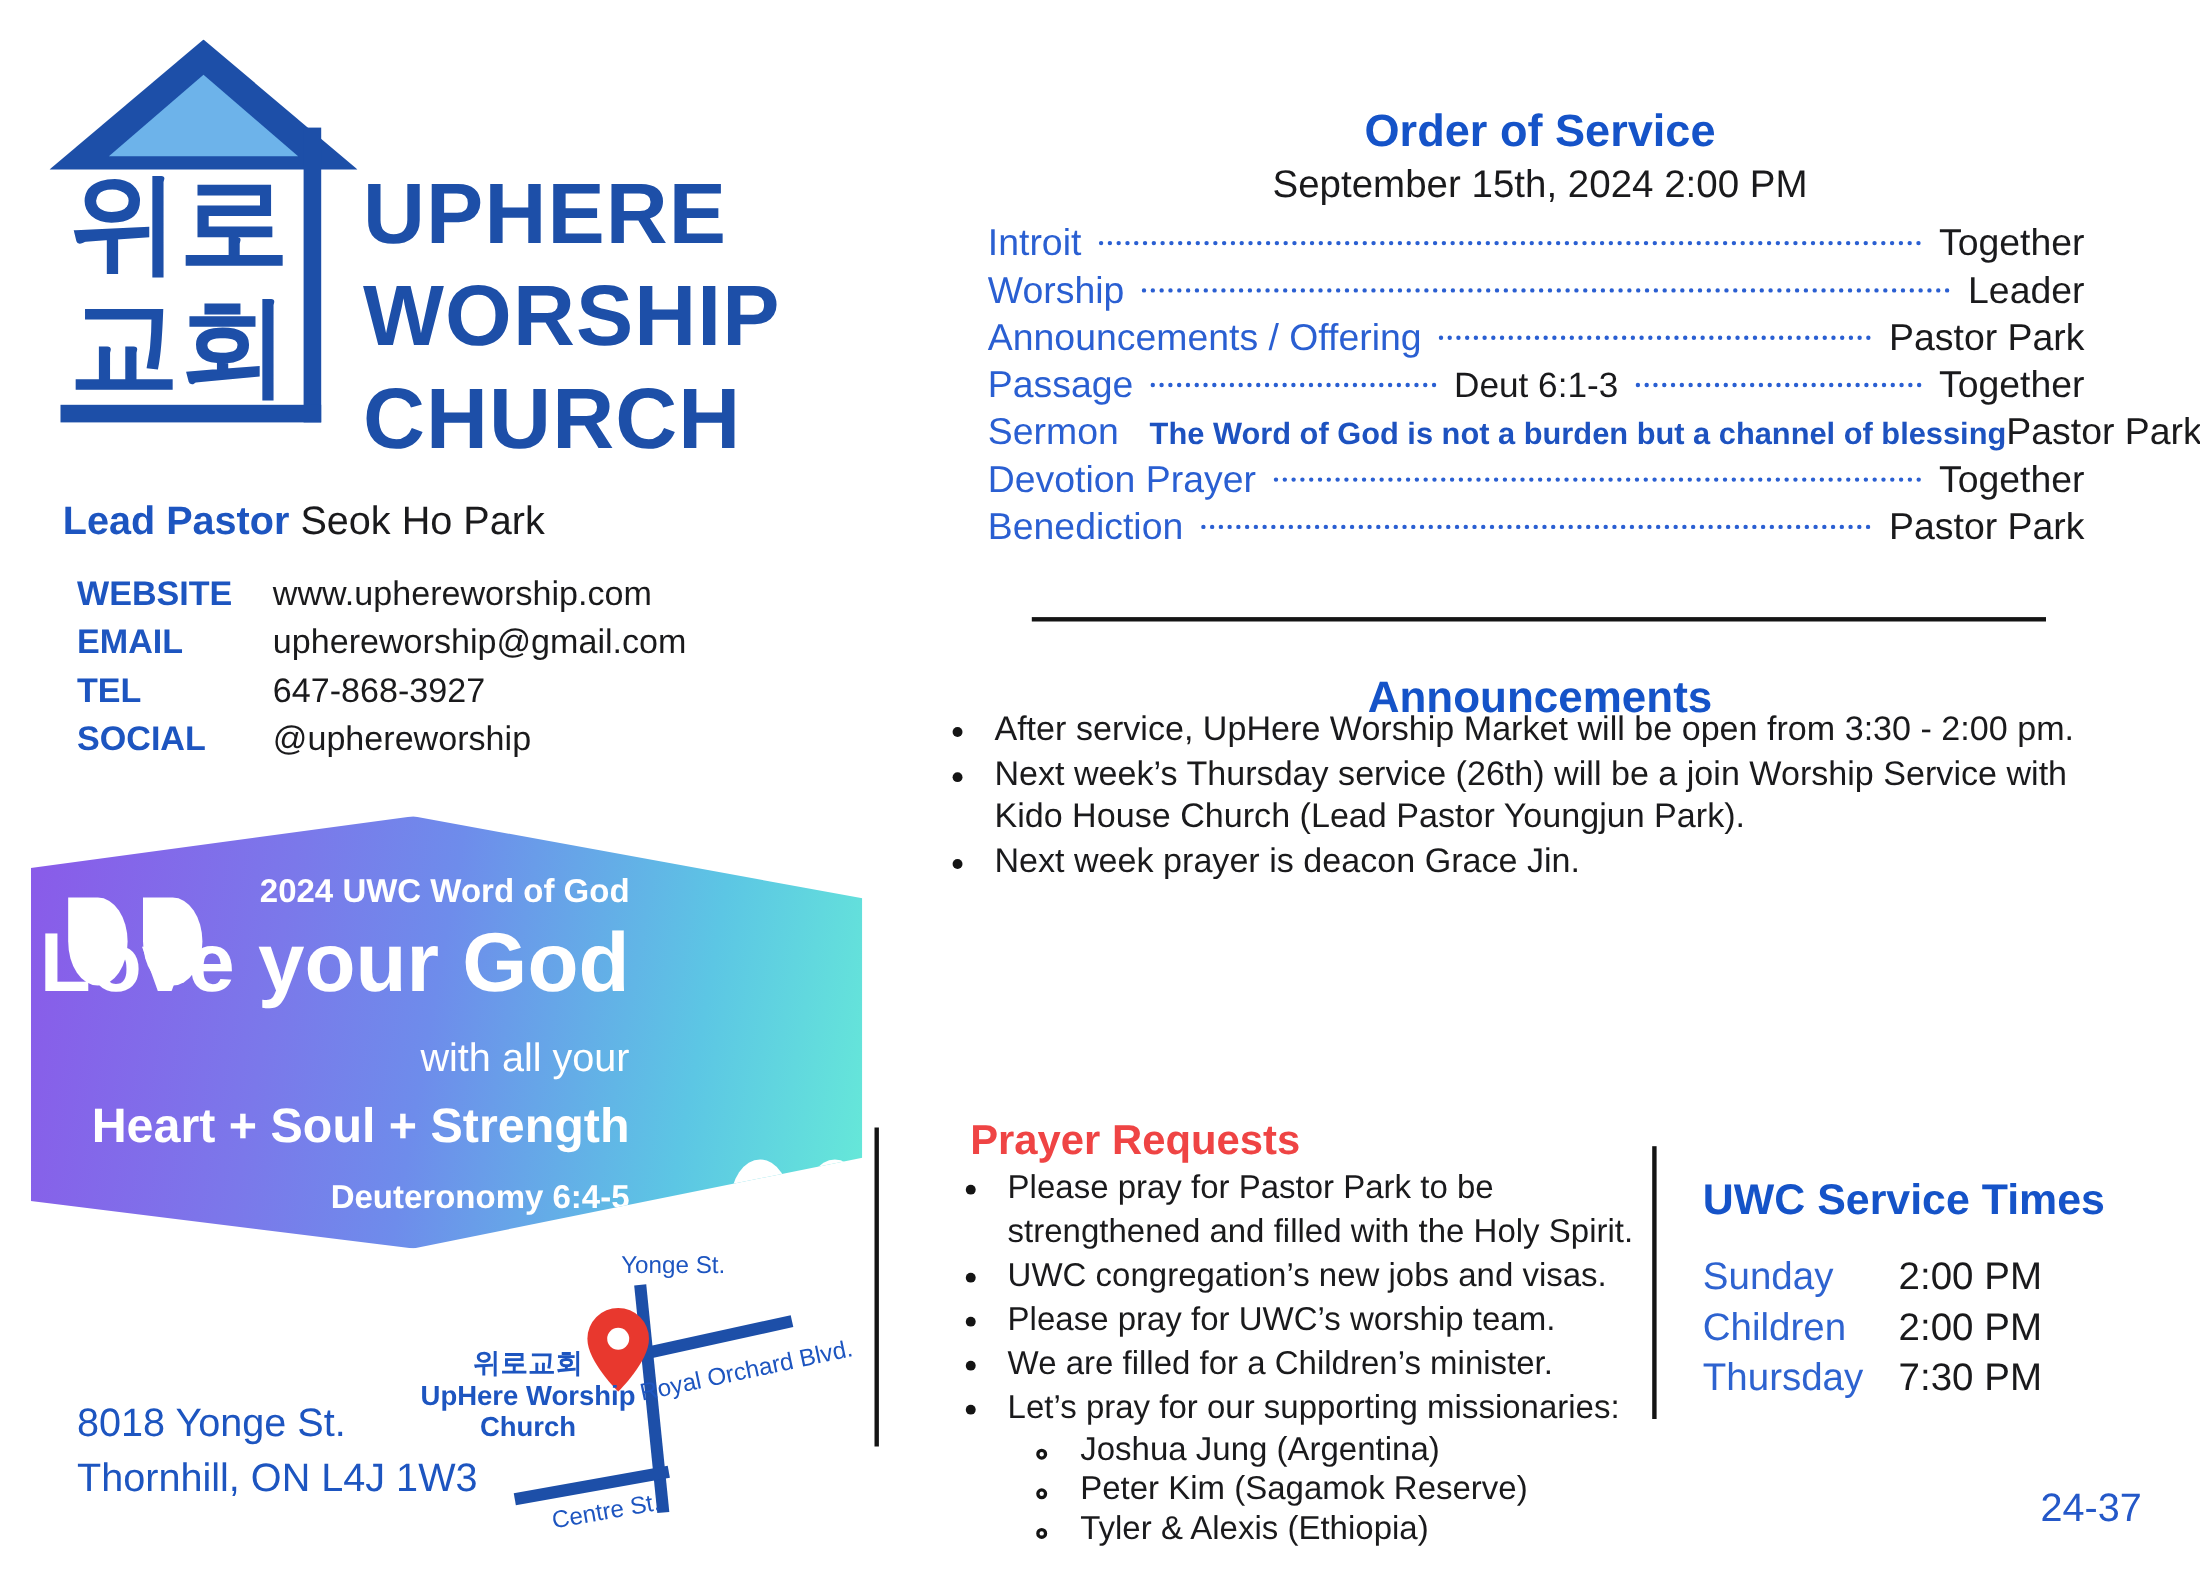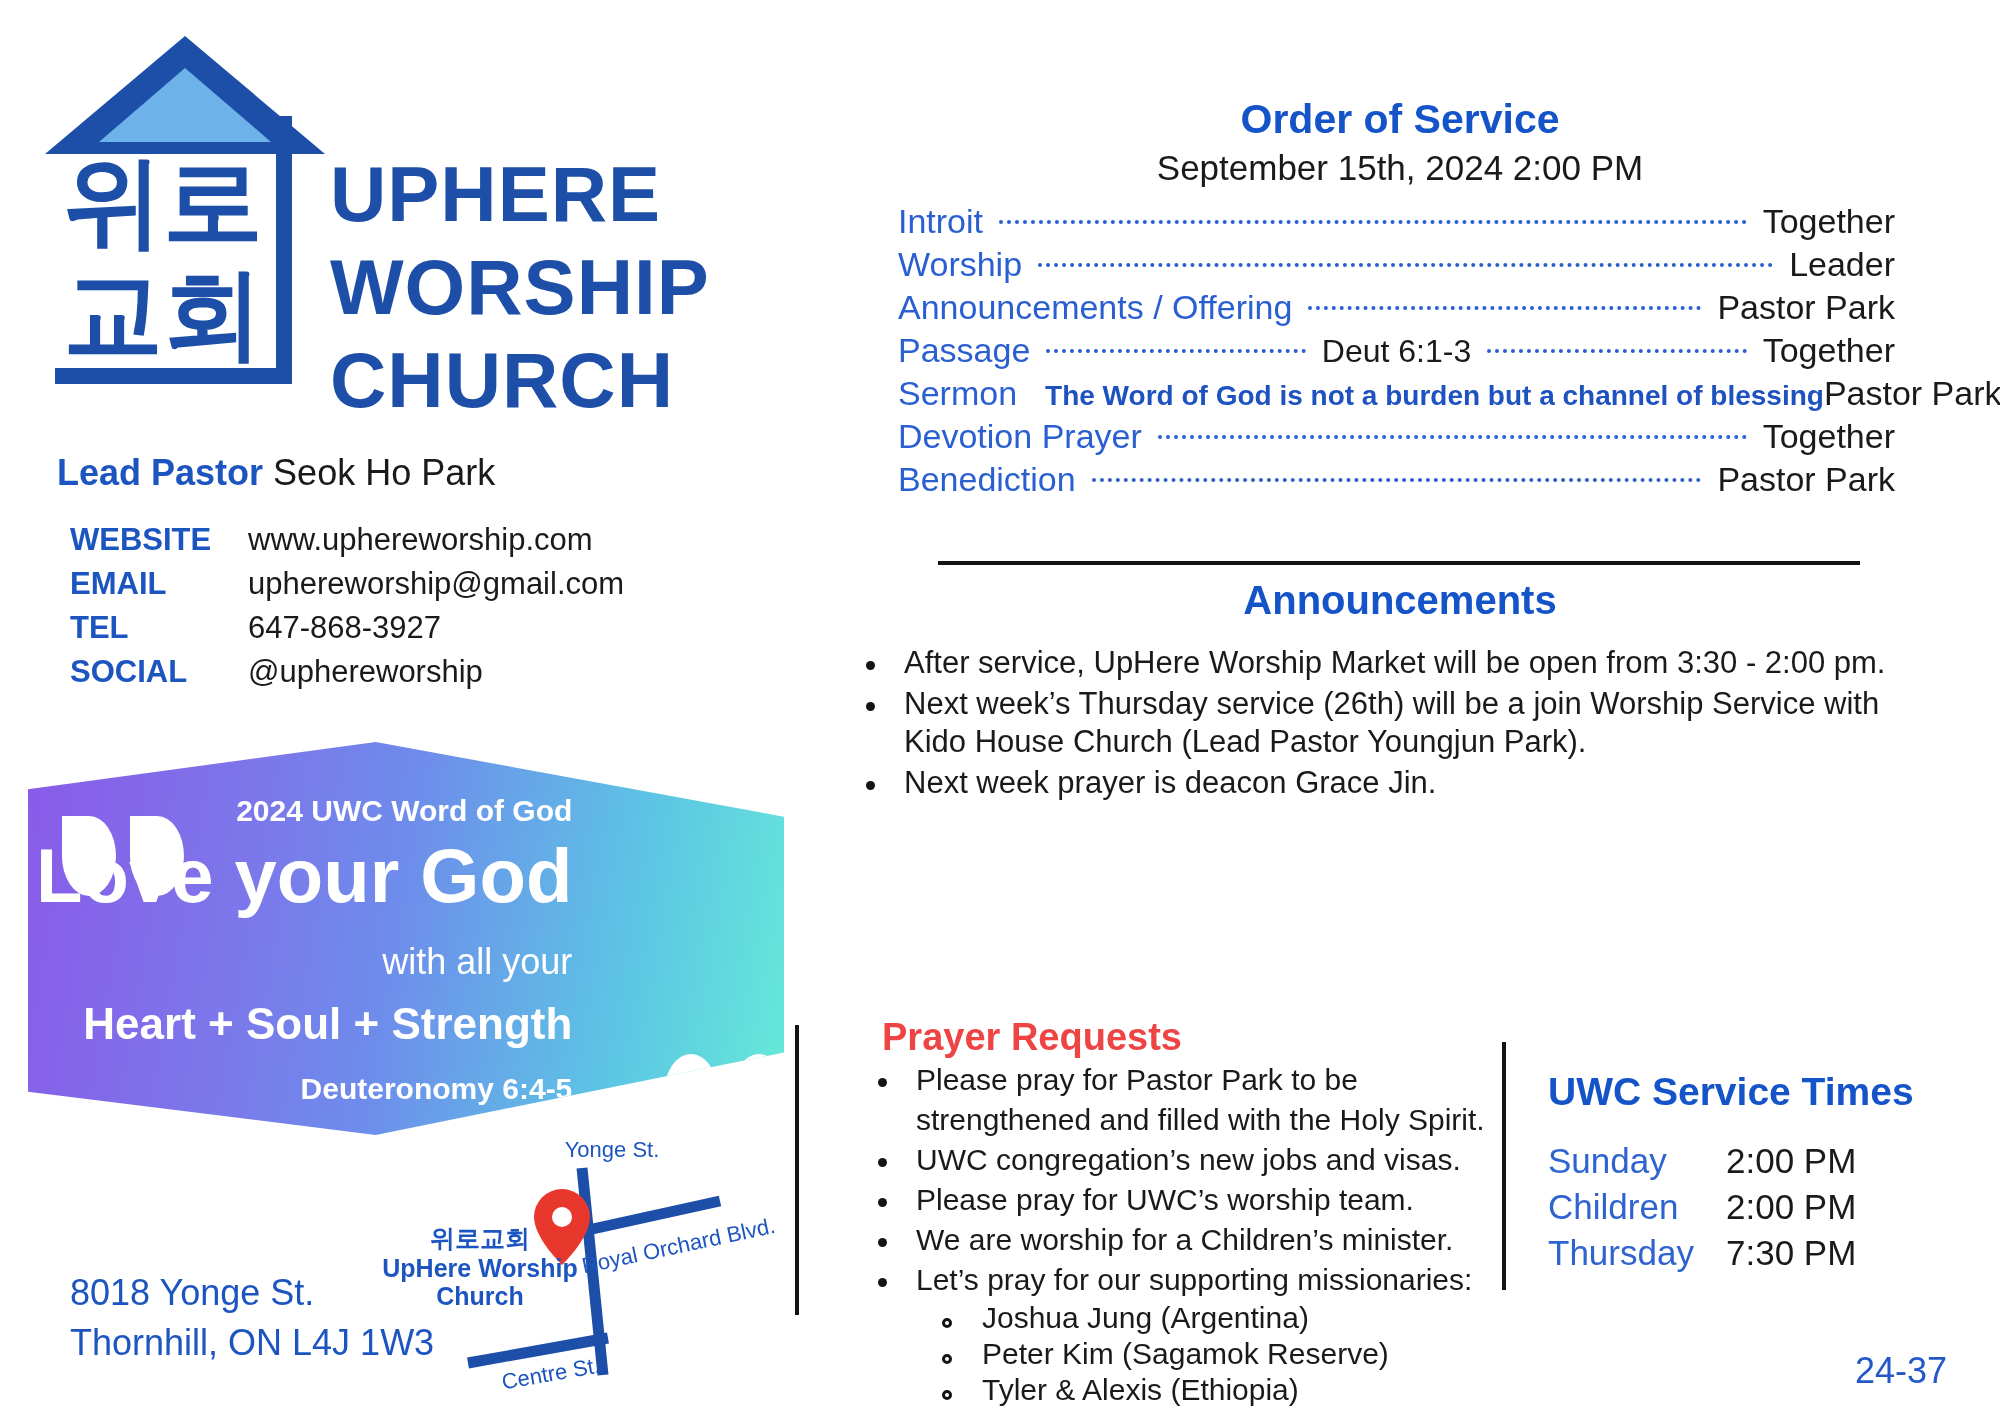--- a/index.html
+++ b/index.html
@@ -45,21 +45,21 @@
   .svc-row{display:flex;align-items:baseline;height:43px;font-size:34px;}
   .svc-label{color:#2a5fd2;white-space:nowrap;}
   .svc-dots{flex:1;border-bottom:4px dotted #2a5fd2;margin:0 16px;transform:translateY(-9px);}
   .svc-dots.half{flex:0.75;}
   .svc-val{color:#1a1a1c;white-space:nowrap;margin-left:auto;}
   .svc-passage{color:#1a1a1c;font-size:32px;white-space:nowrap;}
   .svc-sermon{color:#1d52c0;font-weight:700;font-size:28px;margin-left:28px;white-space:nowrap;flex:1;}
   .rule{left:938px;top:561px;width:922px;height:4px;background:#141414;}
 
   
-  .ann-title{left:900px;top:578px;width:1000px;text-align:center;font-size:40px;font-weight:800;color:#1553c8;}
+  .ann-title{left:900px;top:612px;width:1000px;text-align:center;font-size:40px;font-weight:800;color:#1553c8;}
   .ann-list{left:866px;top:644px;width:1080px;}
   .b-item{display:flex;font-size:31px;line-height:38px;margin-bottom:3px;}
   .b-dot{width:38px;flex:0 0 38px;}
   .b-dot::before{content:"";display:inline-block;width:9px;height:9px;border-radius:50%;background:#141414;margin-bottom:3px;}
   .b-text{flex:1;}
 
   
   .divider1{left:795px;top:1025px;width:4px;height:290px;background:#141414;}
   .divider2{left:1502px;top:1042px;width:4px;height:248px;background:#141414;}
 
@@ -236,21 +236,21 @@
     <div class="b-item">
       <span class="b-dot"></span>
       <div class="b-text">UWC congregation’s new jobs and visas.</div>
     </div>
     <div class="b-item">
       <span class="b-dot"></span>
       <div class="b-text">Please pray for UWC’s worship team.</div>
     </div>
     <div class="b-item">
       <span class="b-dot"></span>
-      <div class="b-text">We are worship for a Children’s minister.</div>
+      <div class="b-text">We are filled for a Children’s minister.</div>
     </div>
     <div class="b-item">
       <span class="b-dot"></span>
       <div class="b-text">Let’s pray for our supporting missionaries:</div>
     </div>
     <div class="sub-list">
       <div class="s-item">
         <span class="s-dot"></span>
         <div>Joshua Jung (Argentina)</div>
       </div>

